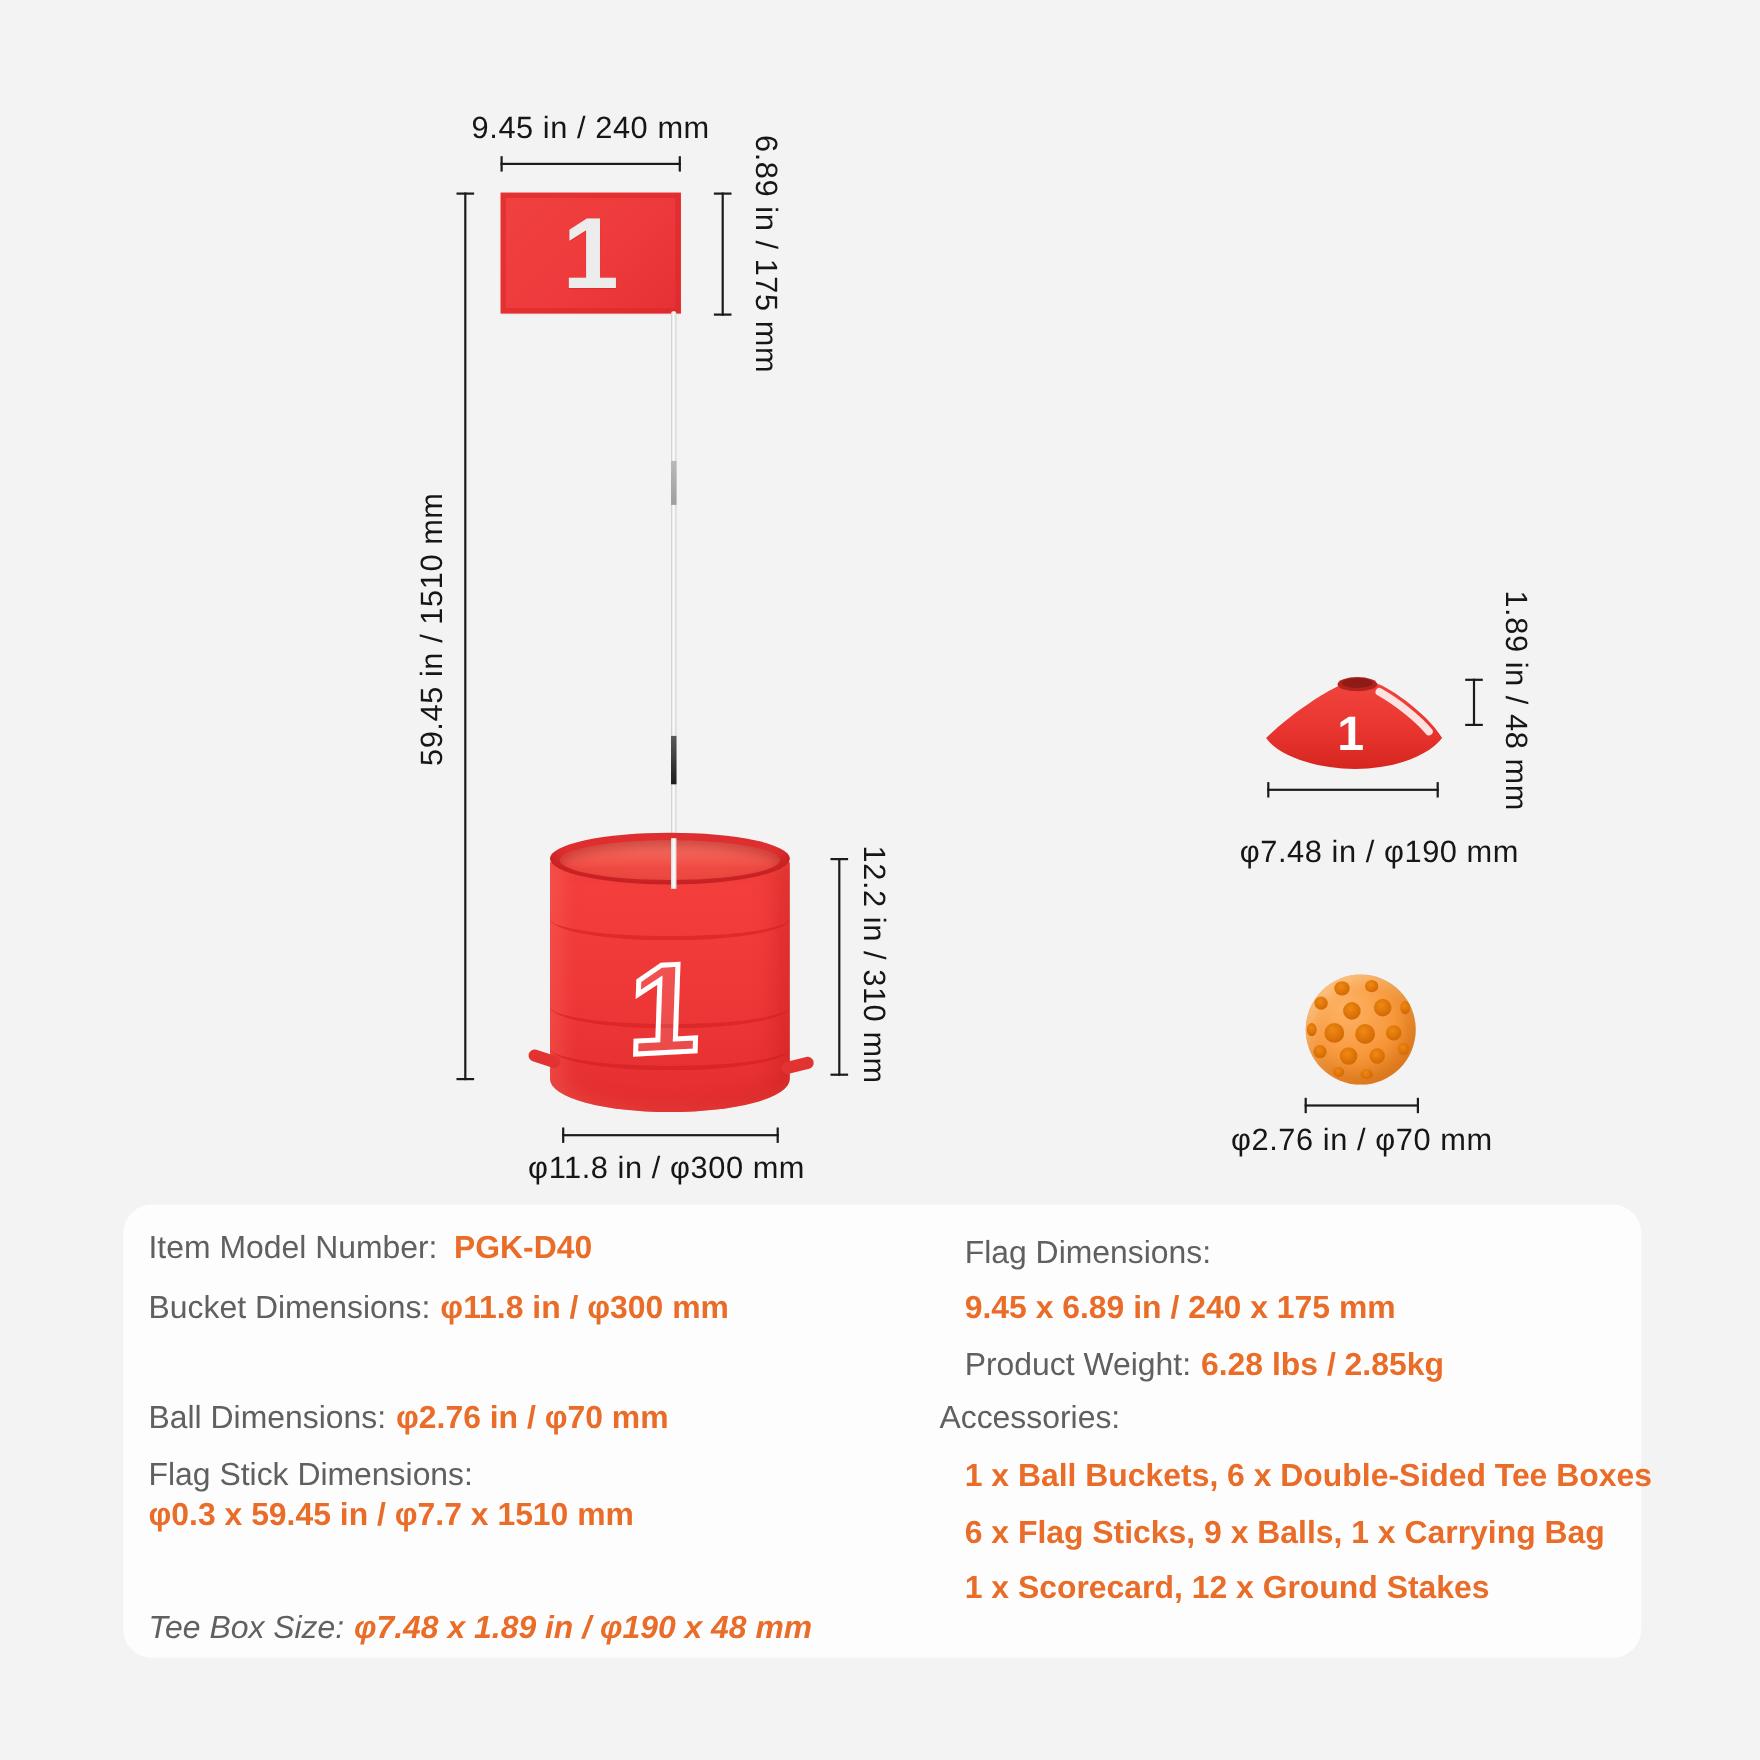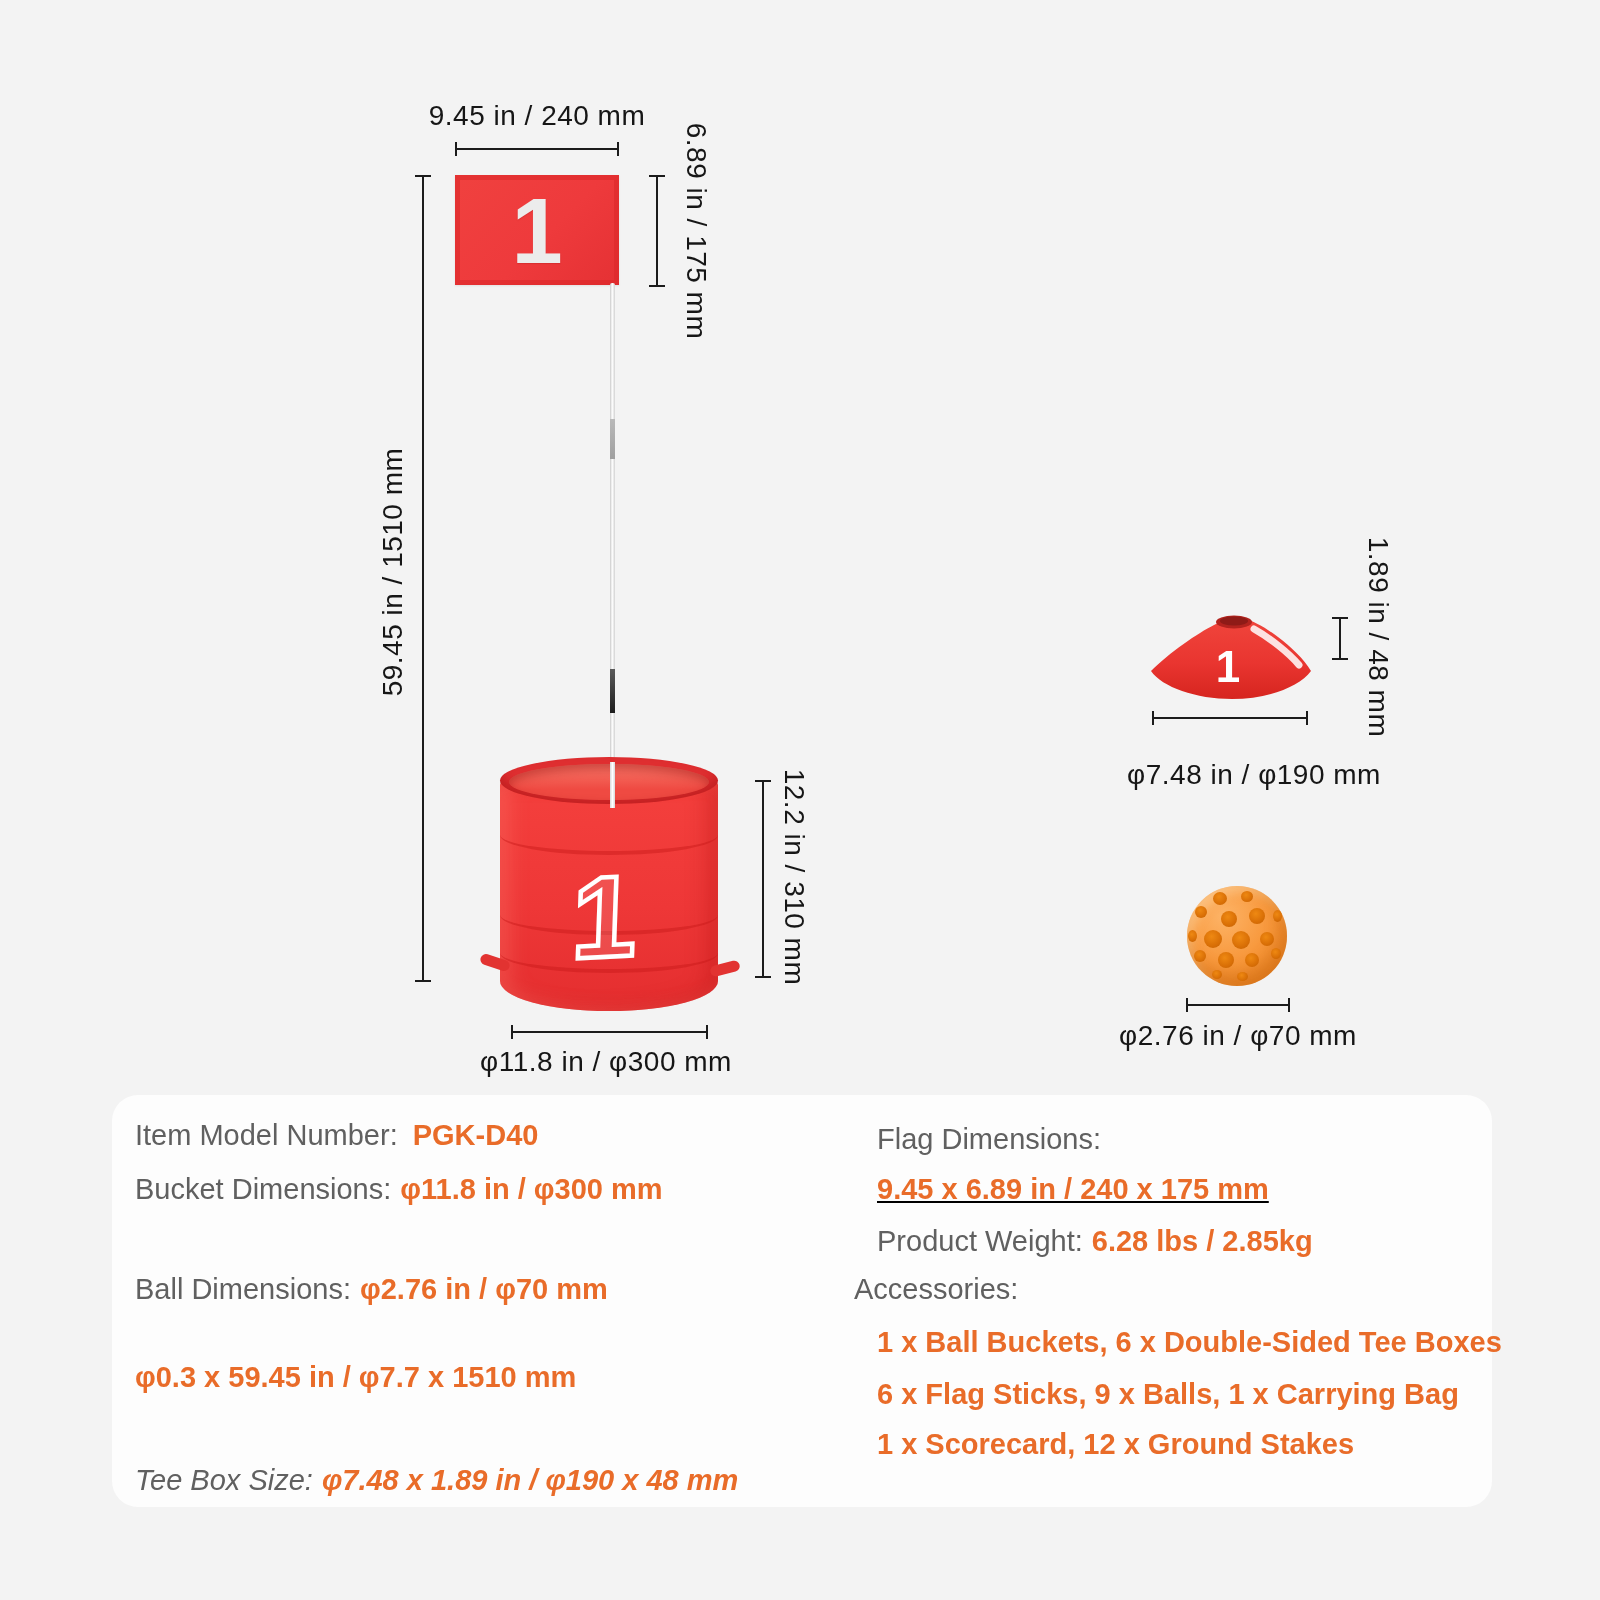--- a/index.html
+++ b/index.html
@@ -199,31 +199,34 @@
 
   <div class="spec-line" style="left:23px; top:22px;">
     <span class="spec-label">Item Model Number:</span><span class="spec-value gap-md">PGK-D40</span>
   </div>
   <div class="spec-line" style="left:23px; top:76px;">
     <span class="spec-label">Bucket Dimensions:</span><span class="spec-value gap-sm">φ11.8 in / φ300 mm</span>
   </div>
   <div class="spec-line" style="left:23px; top:176px;text-align:right;">
     <span class="spec-label">Ball Dimensions:</span><span class="spec-value gap-sm">φ2.76 in / φ70 mm</span>
   </div>
+  <div class="spec-line" style="left:23px; top:228px;">
+    <span class="spec-label">Flag Stick Dimensions:</span>
+  </div>
   <div class="spec-line" style="left:23px; top:264px;">
     <span class="spec-value">φ0.3 x 59.45 in / φ7.7 x 1510 mm</span>
   </div>
   <div class="spec-line" style="left:23px; top:367px;font-style:italic;">
     <span class="spec-label">Tee Box Size:</span><span class="spec-value gap-sm">φ7.48 x 1.89 in / φ190 x 48 mm</span>
   </div>
 
   <div class="spec-line" style="left:765px; top:26px;">
     <span class="spec-label">Flag Dimensions:</span>
   </div>
-  <div class="spec-line" style="left:765px; top:76px;text-decoration:underline;">
+  <div class="spec-line" style="left:765px; top:76px;">
     <span class="spec-value">9.45 x 6.89 in / 240 x 175 mm</span>
   </div>
   <div class="spec-line" style="left:765px; top:128px;">
     <span class="spec-label">Product Weight:</span><span class="spec-value gap-sm">6.28 lbs / 2.85kg</span>
   </div>
   <div class="spec-line" style="left:742px; top:176px;">
     <span class="spec-label">Accessories:</span>
   </div>
   <div class="spec-line" style="left:765px; top:229px;">
     <span class="spec-value">1 x Ball Buckets, 6 x Double-Sided Tee Boxes</span>

